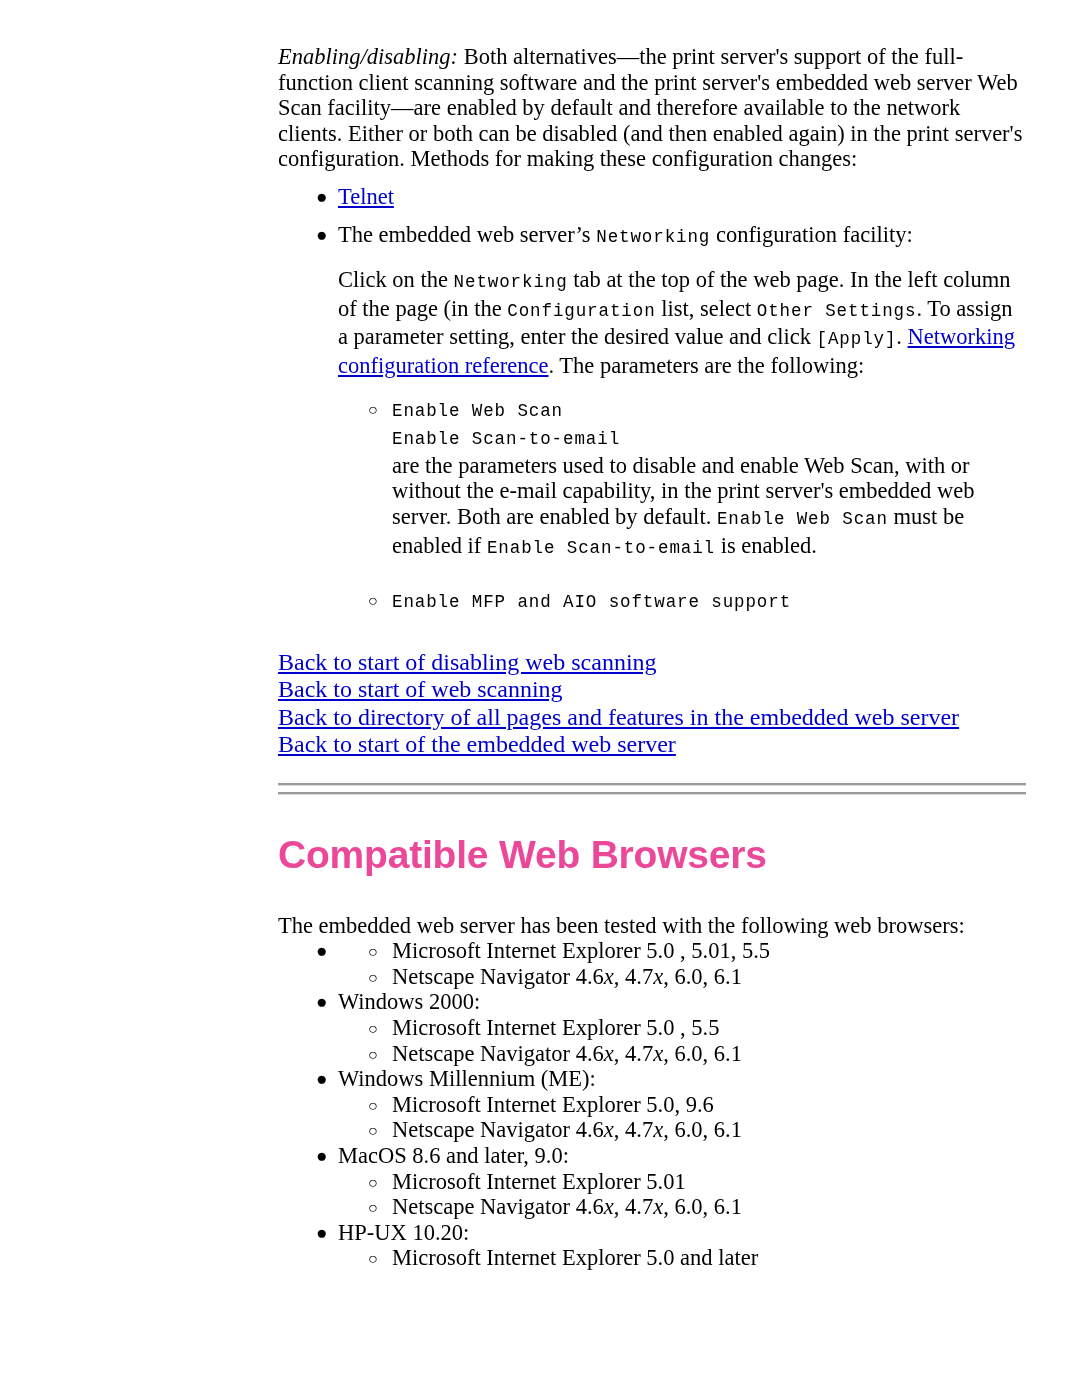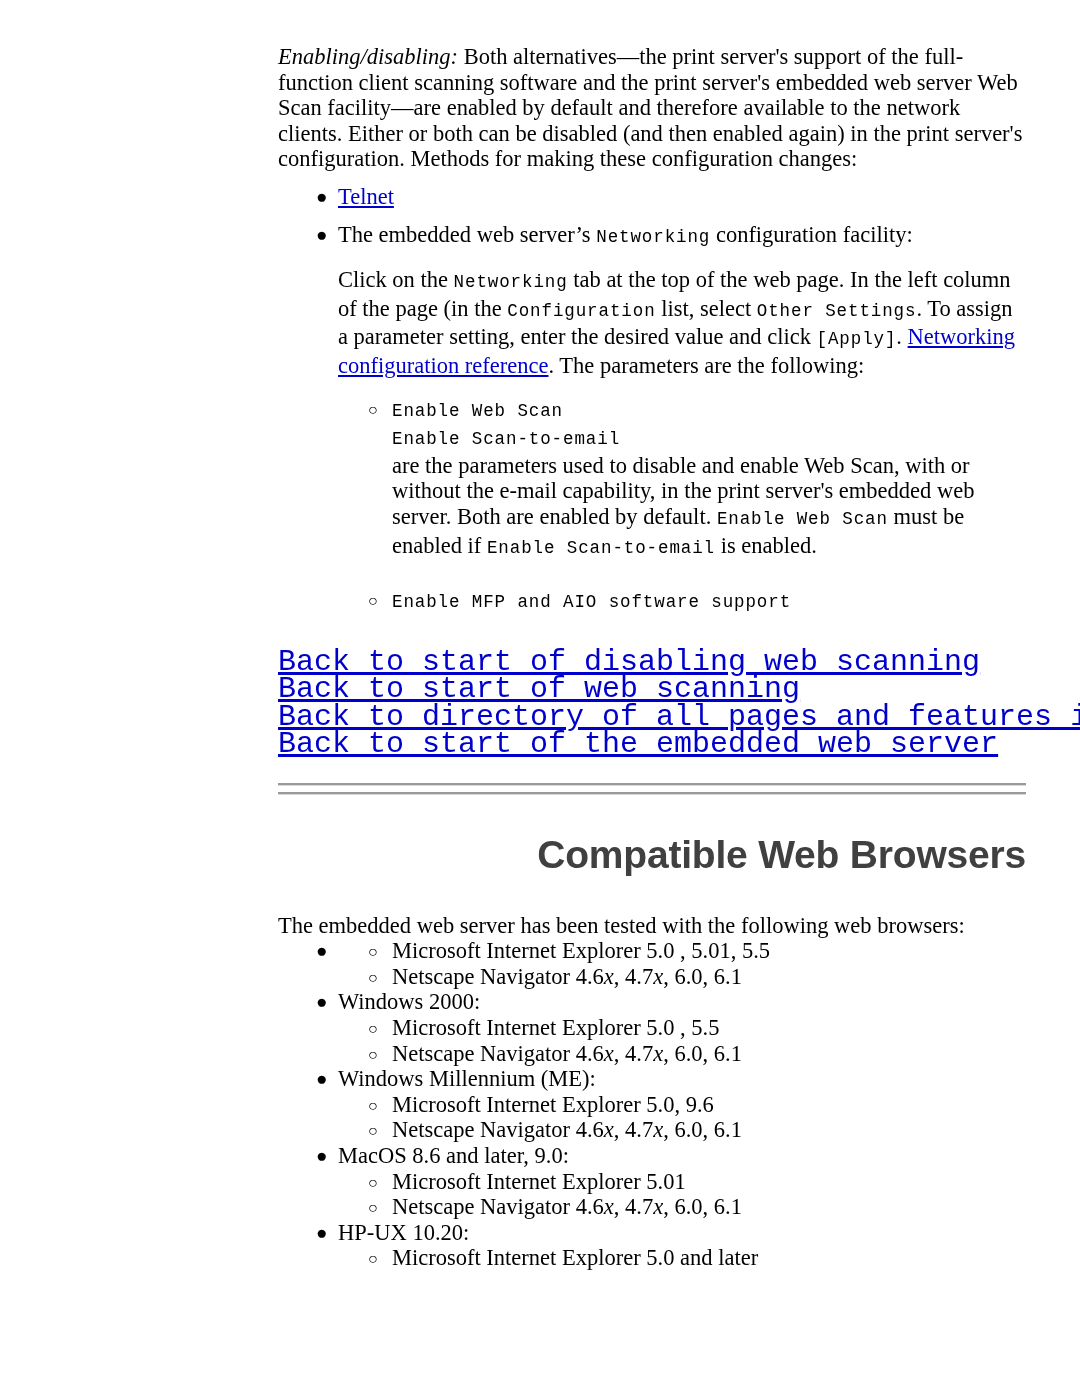--- a/index.html
+++ b/index.html
@@ -93,23 +93,22 @@
     line-height: 25.6px;
   }
 
   .gap-sm { height: 12px; }
   .gap-md { height: 17px; }
   .gap-lg { height: 26px; }
   .gap-xl { height: 33px; }
 
   
   .backlinks {
-    font-size: 30px;
+    font-size: 24px;
     line-height: 27.5px;
-    font-family: Liberation Mono, monospace;
   }
   .backlinks div {
     white-space: nowrap;
   }
 
   
   .rules {
     margin-top: 24px;
     margin-bottom: 0;
   }
@@ -124,22 +123,21 @@
   .rule + .rule { margin-top: 6px; }
 
   
   h1.heading {
     font-family: "Liberation Sans", "DejaVu Sans", sans-serif;
     font-weight: bold;
     font-size: 39px;
     line-height: 44px;
     letter-spacing: -0.2px;
     margin: 38px 0 0 0;
-    color: #404040;
-    text-align: right;
+    color: #ec4899;
   }
 
   .sec-intro {
     margin-top: 36px;
   }
 </style>
 </head>
 <body>
 
 <div class="page">

